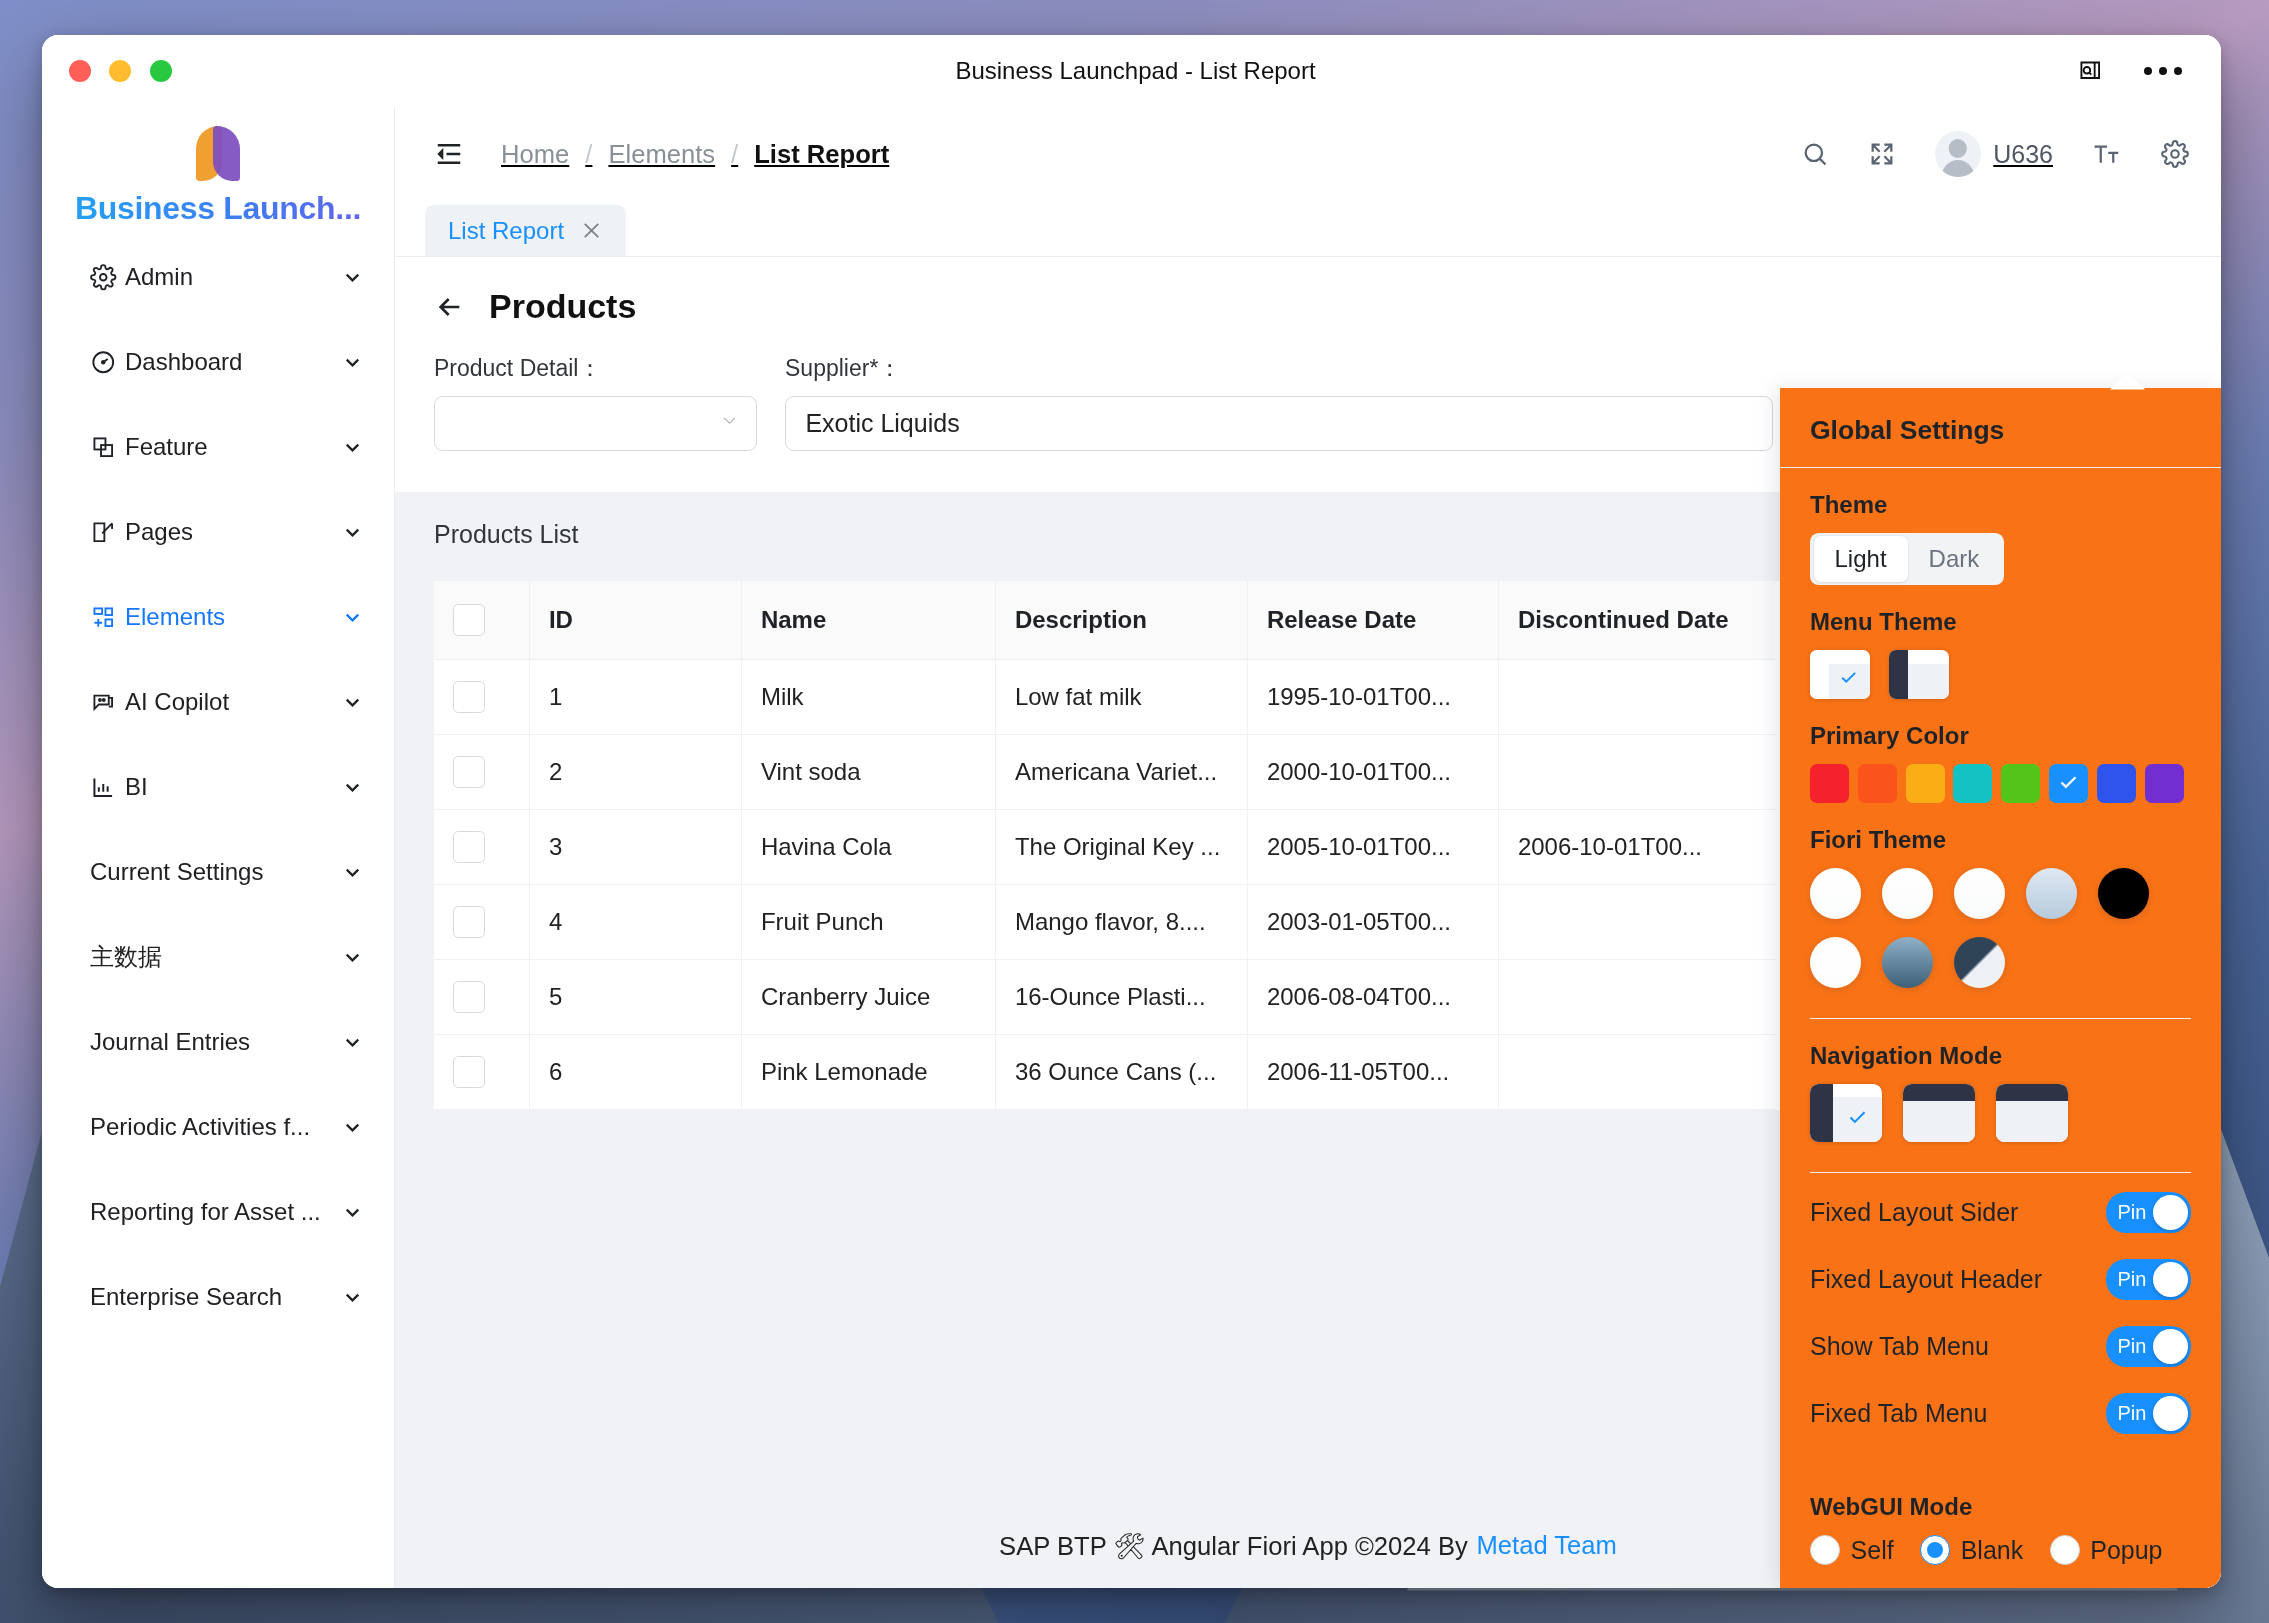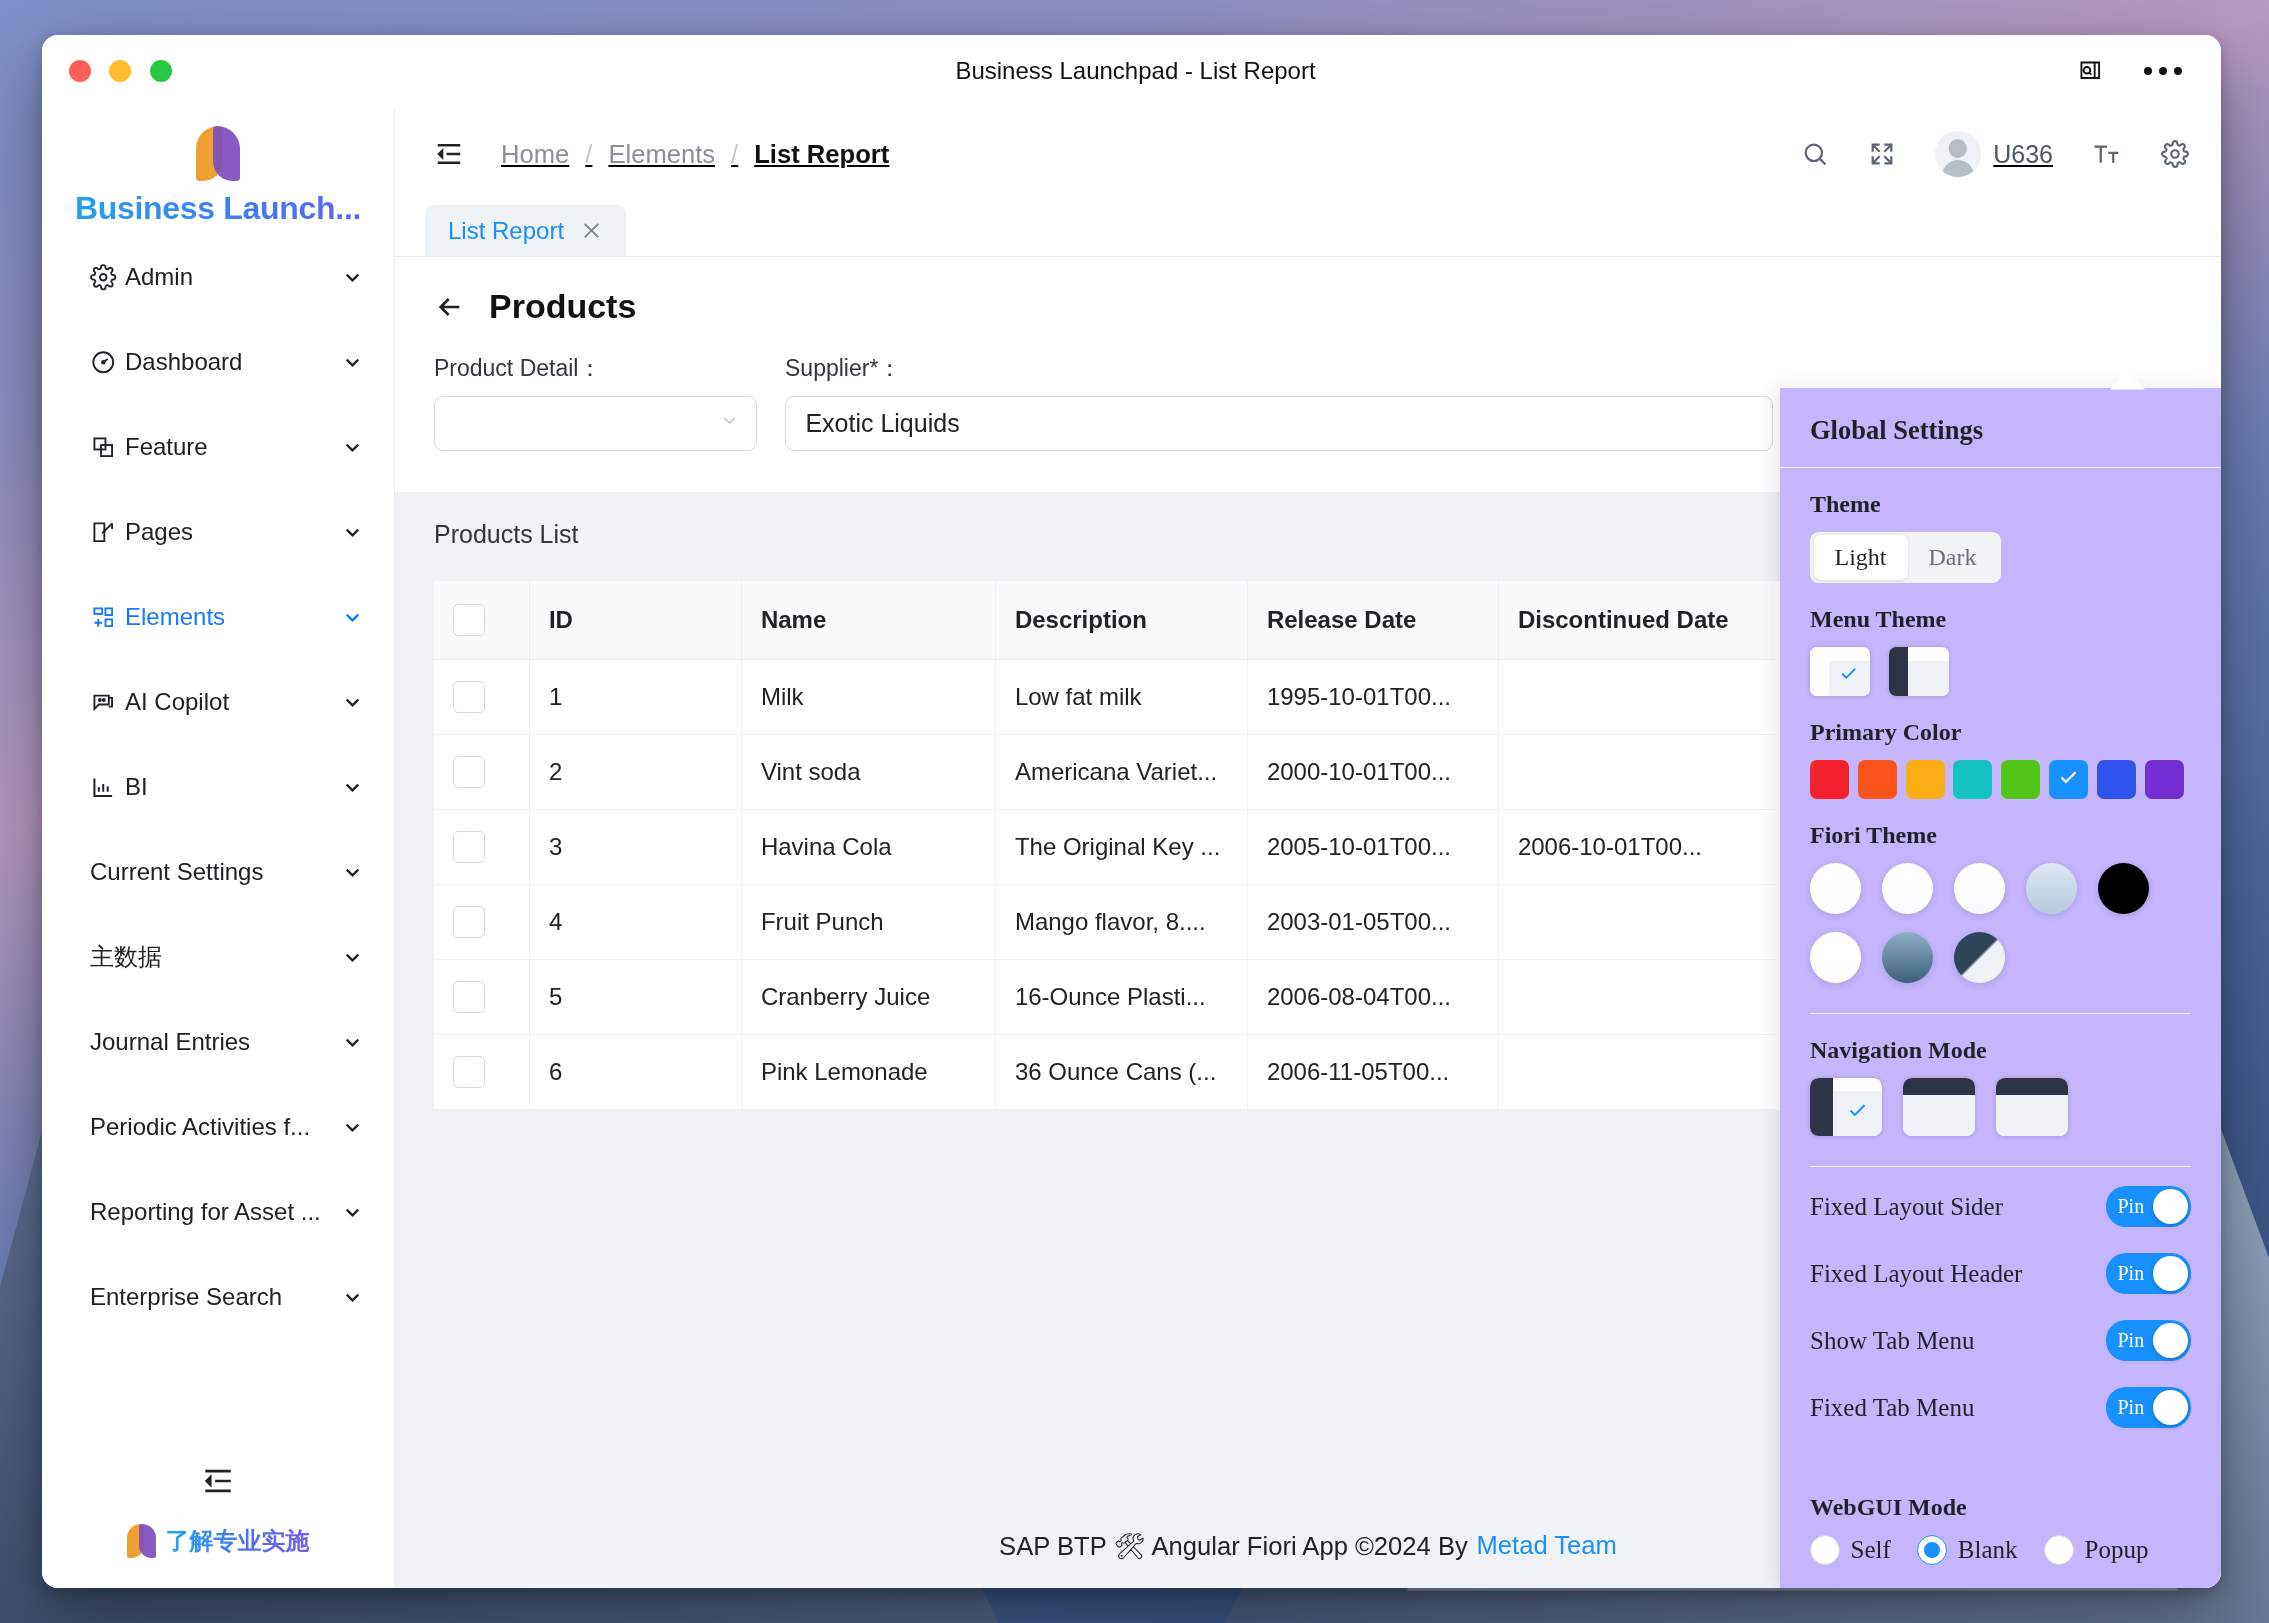--- a/index.html
+++ b/index.html
@@ -138,22 +138,22 @@
   th.c-rel, td.c-rel { width:251px; }
   th.c-dis, td.c-dis { width:277px; border-right:none; }
   .cb { width:32px; height:32px; border:1.3px solid #d9d9d9; border-radius:5.3px; background:#fff; display:block; cursor:pointer; }
 
   .footer { position:absolute; left:0; right:0; bottom:0; height:85px; display:flex; align-items:center;
             justify-content:center; font-size:25.6px; color:#222; background:#f0f2f5; }
   .footer a { color:#1890ff; text-decoration:none; margin-left:8.8px; cursor:pointer; }
 
   
   .drawer {
-    position:absolute; right:0; top:131px; bottom:0; width:441px; background:#c4b5fd;
-    box-shadow:-5.3px 0 19.4px rgba(20,30,60,.10); display:flex; flex-direction:column; z-index:5;font-family:Liberation Serif, serif;
+    position:absolute; right:0; top:131px; bottom:0; width:441px; background:#f97316;
+    box-shadow:-5.3px 0 19.4px rgba(20,30,60,.10); display:flex; flex-direction:column; z-index:5;
   }
   .drawer-notch { position:absolute; top:-16px; right:76px; width:35px; height:17.6px; background:#fff;
                   clip-path: polygon(50% 0%, 100% 100%, 0% 100%); filter: drop-shadow(0 -1.8px 1.8px rgba(0,0,0,.05)); }
   .drawer-head { padding: 26.5px 30px 21px; font-size:26.5px; font-weight:600; color:#1f2328; border-bottom:0.9px solid #eef0f3; }
   .drawer-body { padding: 0 30px; overflow:hidden; flex:1 1 auto; }
   .sec-label { font-size:24px; font-weight:bold; color:#1f2328; margin: 23px 0 14px; }
   .seg { display:inline-flex; background:#f2f3f5; border-radius:8.8px; padding:3.5px; }
   .seg-opt { padding: 8.8px 21px; font-size:24px; color:#6b7280; border-radius:7px; cursor:pointer; }
   .seg-opt.on { background:#fff; color:#1f2328; box-shadow:0 0.9px 2.6px rgba(0,0,0,.12); }
 
@@ -409,35 +409,20 @@
         <div class="nav-item no-icon">
           <span class="ni-label">Enterprise Search</span>
           <span class="ni-chev">
             <svg width="23" height="23" viewBox="0 0 24 24" fill="none" stroke="currentColor" stroke-width="2.4">
                 <path d="M6 9l6 6 6-6"></path>
               </svg>
           </span>
         </div>
       </div>
 
-      <div class="sidebar-foot">
-        <div class="collapse-btn">
-          <svg width="34" height="34" viewBox="0 0 24 24" fill="none" stroke="currentColor" stroke-width="1.9">
-            <path d="M3 5h18M3 19h18M10 12h11"></path>
-              <path d="M6.5 9.5L4 12l2.5 2.5z" fill="currentColor"></path>
-          </svg>
-        </div>
-        <div class="promo">
-          <span class="promo-logo">
-              <span class="lo"></span>
-              <span class="lp"></span>
-            </span>
-          <span class="promo-text">了解专业实施</span>
-        </div>
-      </div>
     </div>
 
     <div class="main">
 
       <div class="topbar">
         <span class="hamburger">
           <svg width="30" height="30" viewBox="0 0 24 24" fill="none" stroke="currentColor" stroke-width="1.9">
             <path d="M3 5h18M3 19h18M10 12h11"></path>
               <path d="M6.5 9.5L4 12l2.5 2.5z" fill="currentColor"></path>
           </svg>

